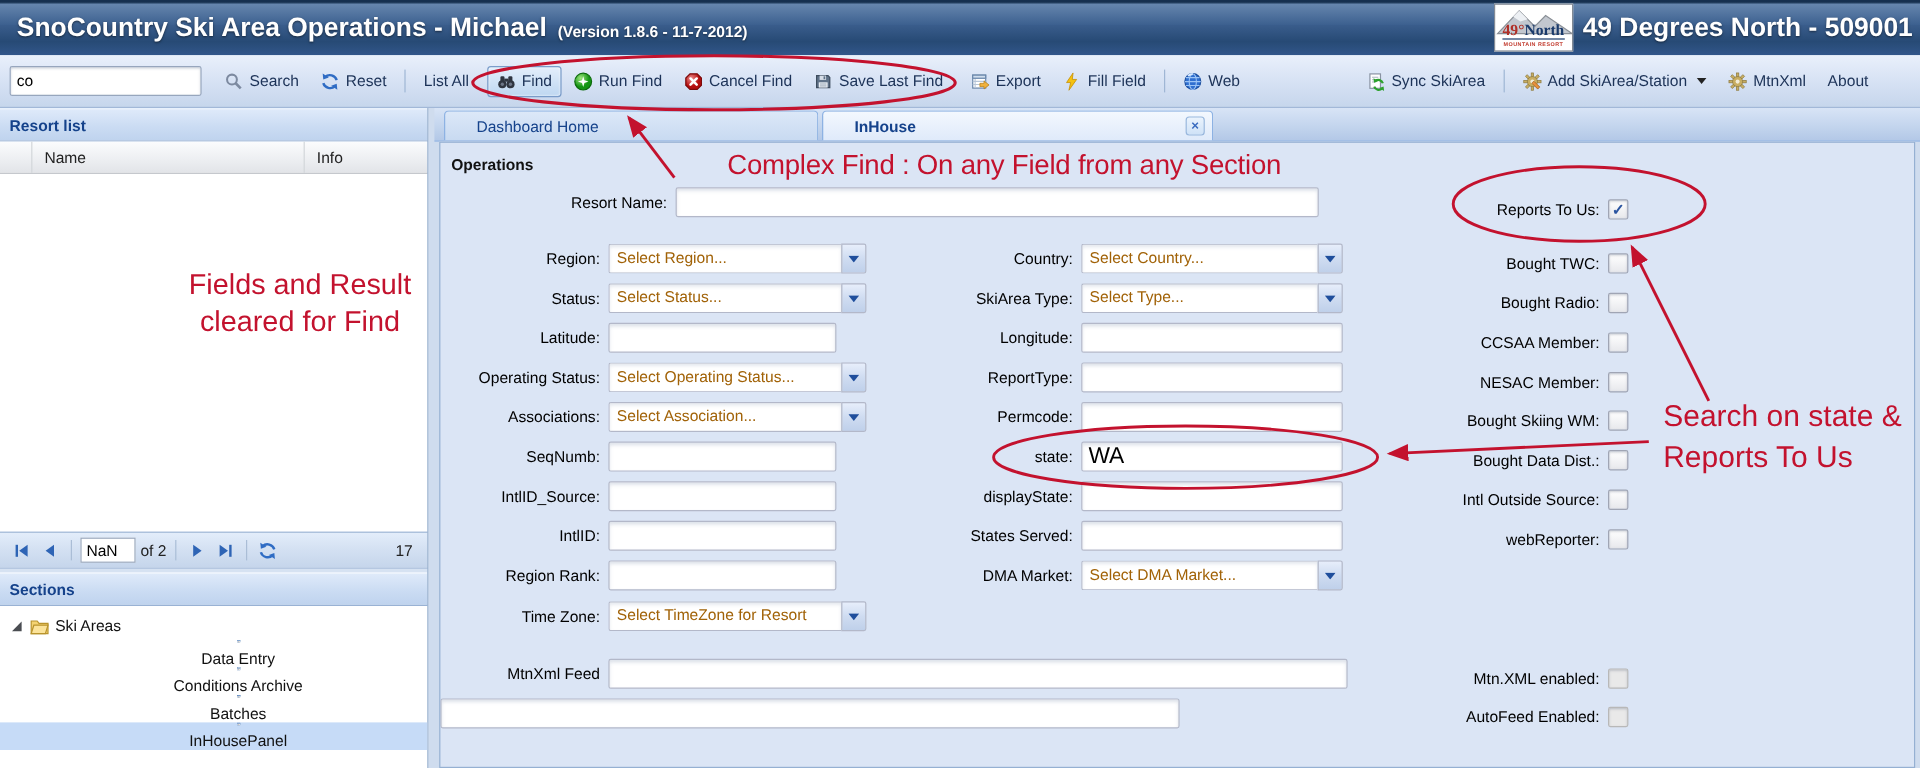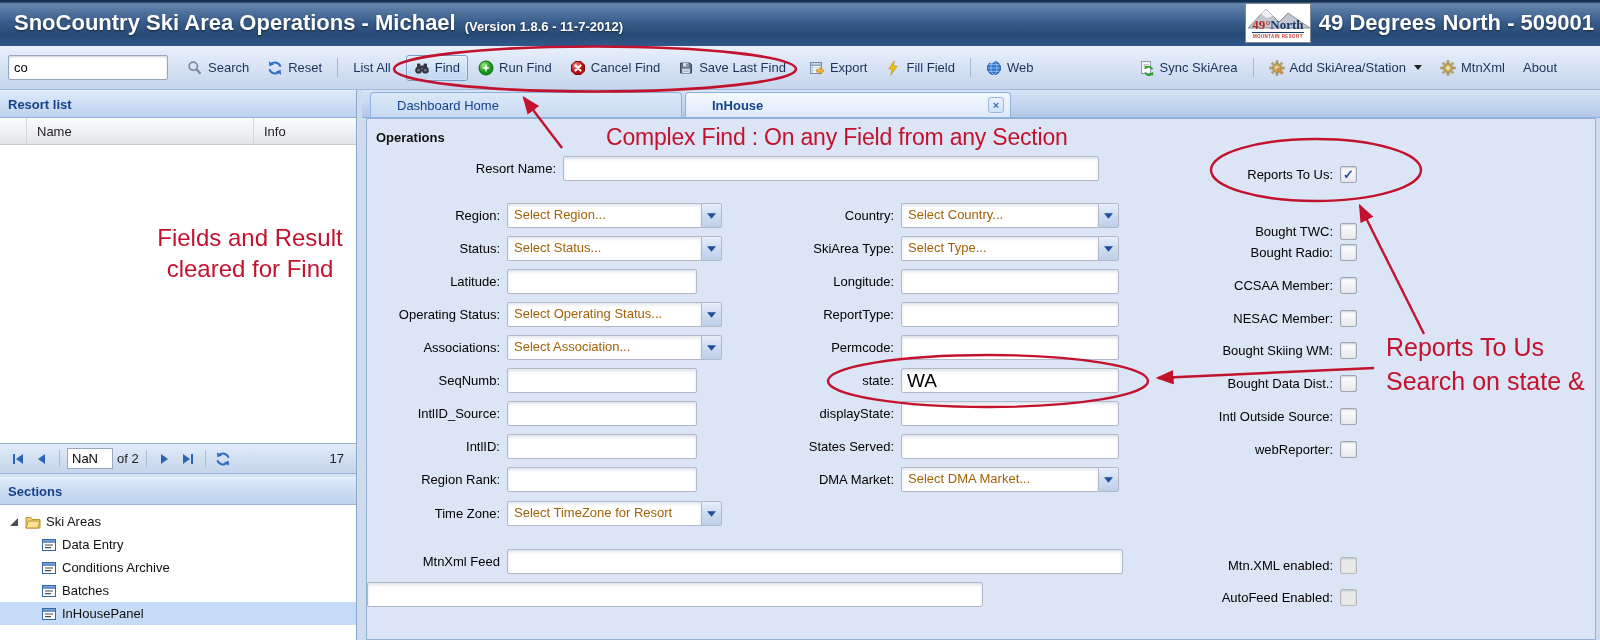--- a/index.html
+++ b/index.html
@@ -45,21 +45,21 @@
   .list-body { flex:1; background:#fff; }
   .pagebar { height:31px; background:linear-gradient(180deg,#e3edfa 0%,#d3e0f2 50%,#c5d5eb 100%);
     border-top:1px solid #99b2d4; border-bottom:1px solid #99b2d4; display:flex; align-items:center; padding:0 8px; gap:4px; color:#222; }
   .pbtn { width:20px; height:20px; display:flex; align-items:center; justify-content:center; border-radius:2px; }
   .pg-input { width:46px; height:21px; border:1px solid #9aa8bd; text-align:left; padding:1px 4px; font-size:13px; font-family:inherit; background:#fff; }
   .pg-count { margin-left:auto; padding-right:4px; }
   .mini-sep { width:1px; height:17px; background:#aabdd6; margin:0 3px; }
   .sections-gap { height:3px; background:#d6e2f2; }
   .tree-body { flex:0 0 135px; background:#fff; padding-top:5px; position:relative; }
   .tree-row { height:23px; display:flex; align-items:center; gap:5px; padding-left:10px; color:#111; }
-  .tree-row.child { padding-left:41px; }
+  .tree-row.child { padding-left:41px;flex-direction:column; }
   .tree-row.selected { background:#c6dbf7; }
   .tri-open { width:0; height:0; border-left:8px solid transparent; border-bottom:8px solid #4a4d52; margin-right:2px; }
 
   
   .main { position:absolute; left:362px; top:90px; width:1238px; height:550px; }
   .tabstrip { position:absolute; left:0; top:0; right:0; height:28px;
     background:linear-gradient(180deg,#d8e4f6 0%,#c2d4ed 60%,#b3c8e7 100%); border-bottom:1px solid #8db2e3; display:flex; align-items:flex-end; padding-left:8px; }
   .tab { height:25px; display:flex; align-items:center; padding:0 14px 0 26px; border:1px solid #8db2e3; border-bottom:none;
     border-radius:4px 4px 0 0; color:#15428b; margin-right:3px; position:relative; }
   .tab.inactive { width:312px; background:linear-gradient(180deg,#dce8f8,#c8daf1); }
@@ -507,21 +507,21 @@
               <path d="M0 0 L4 5 L8 0 Z" fill="#1f4e9c"></path>
             </svg>
           </span>
         </div>
     </div>
 
     <div class="crow" style="top:43px;">
       <span class="cb-label">Reports To Us:</span>
       <span class="checkbox checked"></span>
     </div>
-    <div class="crow" style="top:88px;margin-top:12px;">
+    <div class="crow" style="top:88px;">
       <span class="cb-label">Bought TWC:</span>
       <span class="checkbox"></span>
     </div>
     <div class="crow" style="top:121px;">
       <span class="cb-label">Bought Radio:</span>
       <span class="checkbox"></span>
     </div>
     <div class="crow" style="top:154px;">
       <span class="cb-label">CCSAA Member:</span>
       <span class="checkbox"></span>
@@ -577,15 +577,15 @@
   <line x1="562" y1="148" x2="524" y2="98" stroke="#c3122e" stroke-width="2.4" marker-end="url(#ah)"></line>
   <line x1="1374" y1="368" x2="1158" y2="378" stroke="#c3122e" stroke-width="2.4" marker-end="url(#ah)"></line>
   <line x1="1424" y1="334" x2="1360" y2="206" stroke="#c3122e" stroke-width="2.4" marker-end="url(#ah)"></line>
 </svg>
 <div class="anno anno-big" style="left:606px; top:124px;">Complex Find : On any Field from any Section</div>
 <div class="anno anno-note" style="left:110px; top:222px; width:280px;">
   <div>Fields and Result</div>
   <div>cleared for Find</div>
 </div>
 <div class="anno anno-side" style="left:1386px; top:330px;">
+  <div>Search on state &amp;</div>
   <div>Reports To Us</div>
-  <div>Search on state &amp;</div>
 </div>
 
 </body></html>

